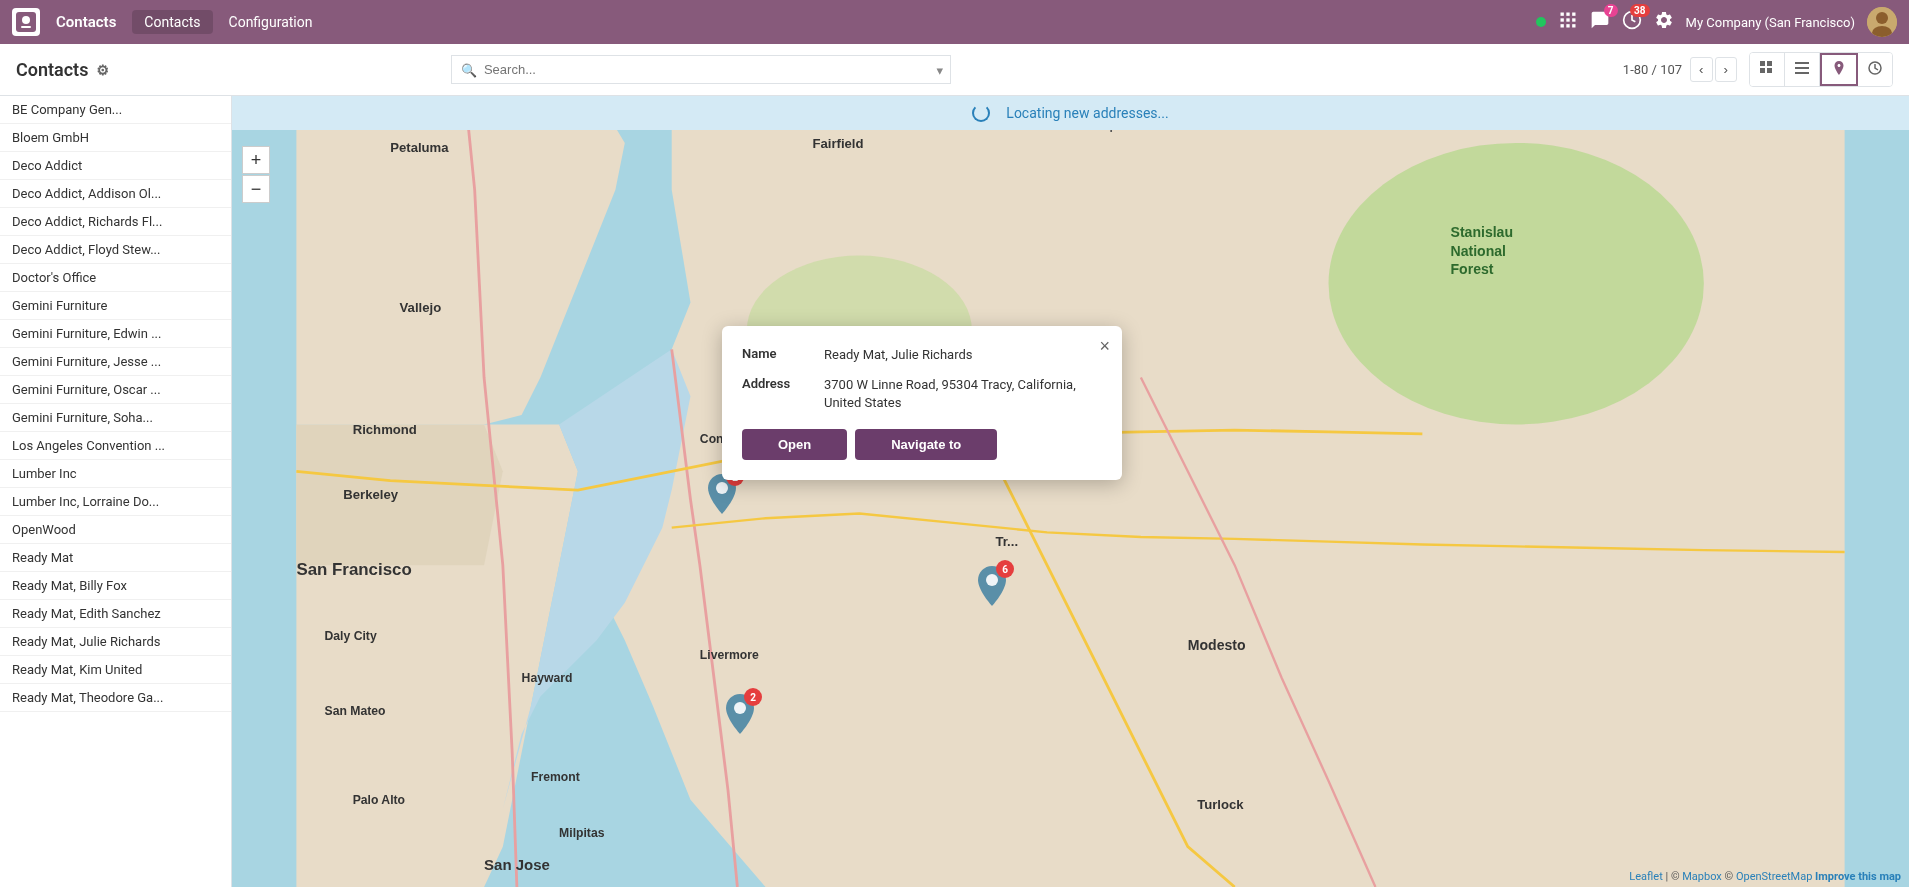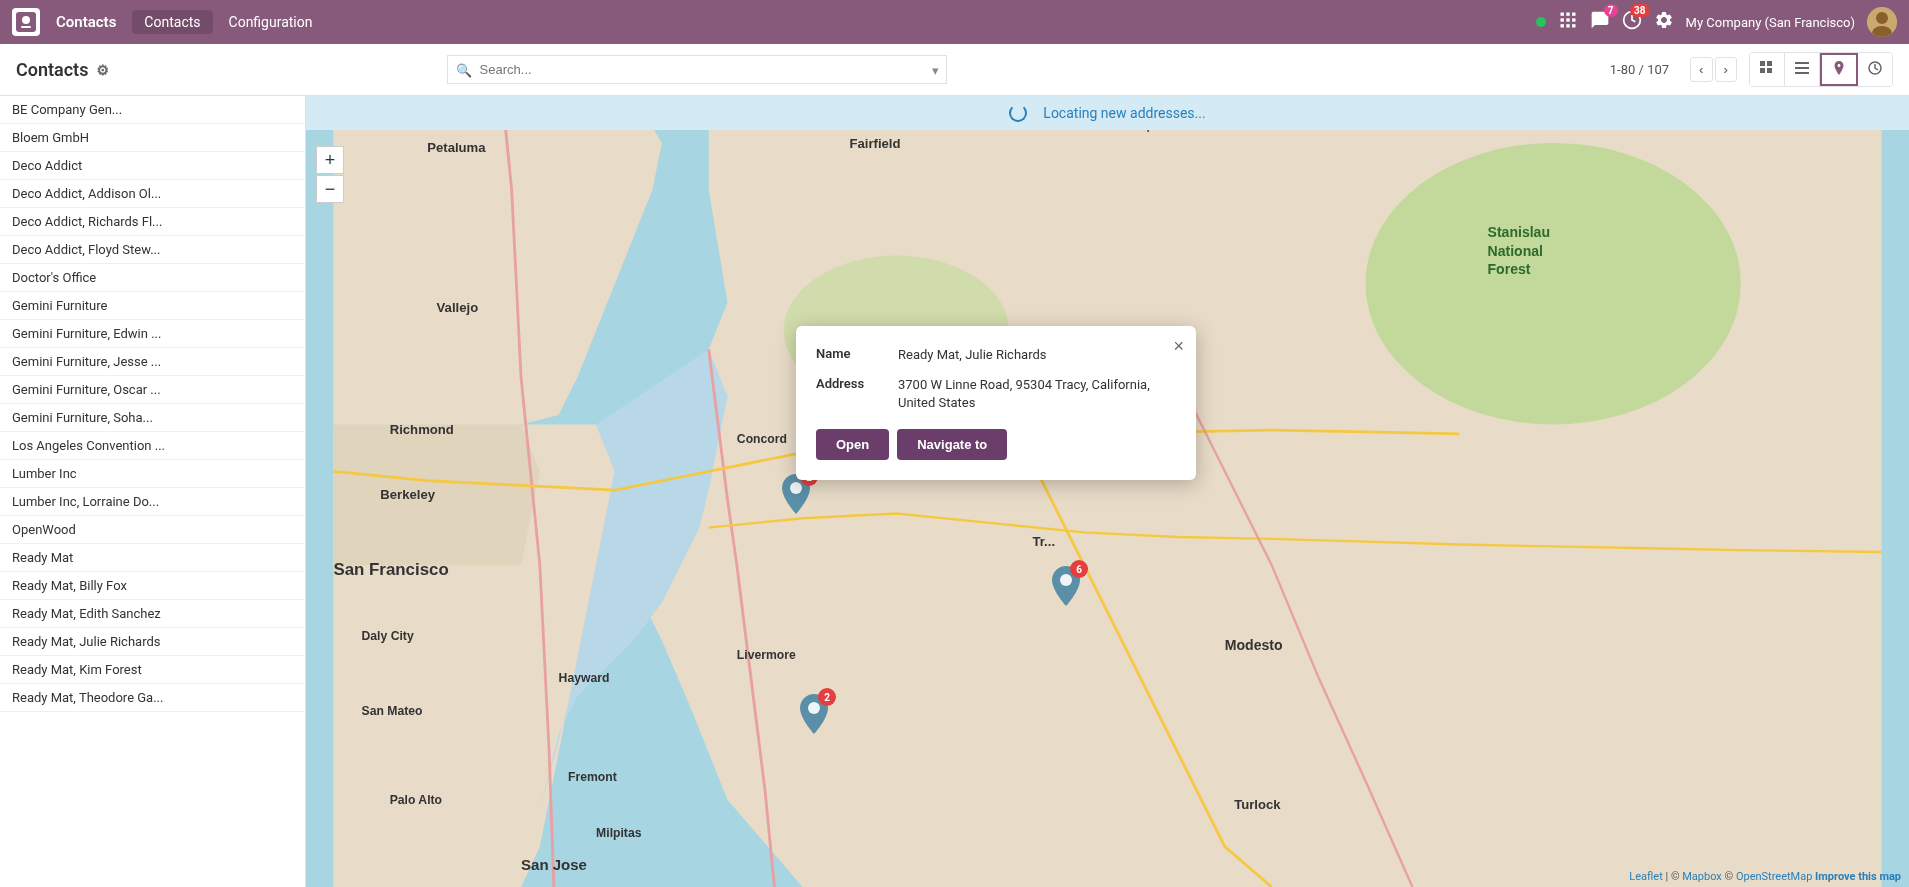--- a/index.html
+++ b/index.html
@@ -22,33 +22,33 @@
     .avatar { width: 30px; height: 30px; border-radius: 50%; background: #c9a96e; display: flex; align-items: center; justify-content: center; overflow: hidden; }
 
     
     .secondbar { display: flex; align-items: center; padding: 8px 16px; border-bottom: 1px solid #dee2e6; gap: 12px; height: 52px; }
     .page-title { font-size: 18px; font-weight: 600; color: #333; display: flex; align-items: center; gap: 8px; }
     .gear-icon { color: #666; cursor: pointer; font-size: 14px; }
     .search-container { flex: 1; max-width: 500px; margin: 0 auto; position: relative; }
     .search-input { width: 100%; padding: 6px 12px 6px 32px; border: 1px solid #dee2e6; border-radius: 0; font-size: 13px; color: #666; outline: none; }
     .search-icon { position: absolute; left: 10px; top: 50%; transform: translateY(-50%); color: #888; }
     .search-dropdown { position: absolute; right: 8px; top: 50%; transform: translateY(-50%); color: #888; cursor: pointer; }
-    .pagination { display: flex; align-items: center; gap: 21px; margin-left: auto; color: #555; font-size: 13px; }
+    .pagination { display: flex; align-items: center; gap: 8px; margin-left: auto; color: #555; font-size: 13px; }
     .pagination-nav { display: flex; gap: 2px; }
     .pagination-btn { border: 1px solid #dee2e6; background: #fff; padding: 4px 8px; cursor: pointer; border-radius: 3px; color: #555; }
     .view-buttons { display: flex; border: 1px solid #dee2e6; border-radius: 4px; overflow: hidden; }
     .view-btn { border: none; background: #fff; padding: 6px 10px; cursor: pointer; color: #555; border-right: 1px solid #dee2e6; font-size: 14px; }
     .view-btn:last-child { border-right: none; }
     .view-btn.active { background: #fff; border: 2px solid #875a7b; color: #875a7b; }
 
     
     .main { display: flex; height: calc(887px - 44px - 52px); }
 
     
-    .sidebar { width: 306px; border-right: 1px solid #dee2e6; overflow-y: auto; background: #fff; position: relative; }
+    .sidebar { width: 232px; border-right: 1px solid #dee2e6; overflow-y: auto; background: #fff; position: relative; }
     .sidebar::-webkit-scrollbar { width: 6px; }
     .sidebar::-webkit-scrollbar-thumb { background: #ccc; border-radius: 3px; }
     .contact-list { list-style: none; }
     .contact-item { padding: 6px 12px; cursor: pointer; color: #333; font-size: 13px; border-bottom: 1px solid #f0f0f0; white-space: nowrap; overflow: hidden; text-overflow: ellipsis; }
 
     
     .map-area { flex: 1; position: relative; overflow: hidden; }
     .map-loading { position: absolute; top: 0; left: 0; right: 0; background: #d4eaf5; padding: 8px; text-align: center; z-index: 10; display: flex; align-items: center; justify-content: center; gap: 16px; color: #2980b9; font-size: 14px; }
     .spinner { width: 18px; height: 18px; border: 2px solid #2980b9; border-top-color: transparent; border-radius: 50%; animation: spin 1s linear infinite; }
     @keyframes spin { to { transform: rotate(360deg); } }
@@ -63,21 +63,21 @@
     .map-controls { position: absolute; top: 50px; left: 10px; z-index: 20; display: flex; flex-direction: column; gap: 1px; }
     .map-ctrl-btn { width: 28px; height: 28px; background: #fff; border: 1px solid #ccc; display: flex; align-items: center; justify-content: center; cursor: pointer; font-size: 18px; color: #333; line-height: 1; }
 
     
     .map-popup { position: absolute; top: 230px; left: 490px; background: #fff; border-radius: 6px; box-shadow: 0 4px 20px rgba(0,0,0,0.25); width: 400px; z-index: 30; padding: 20px; }
     .popup-close { position: absolute; top: 10px; right: 12px; cursor: pointer; font-size: 18px; color: #666; border: none; background: none; }
     .popup-row { display: flex; margin-bottom: 12px; gap: 12px; }
     .popup-label { font-weight: 600; color: #333; min-width: 70px; font-size: 13px; }
     .popup-value { color: #333; font-size: 13px; line-height: 1.4; }
     .popup-actions { display: flex; gap: 8px; margin-top: 16px; }
-    .popup-btn { padding: 8px 20px; border: none; border-radius: 4px; cursor: pointer; font-size: 13px; font-weight: 600; background: #6b3d6b; color: #fff; }
+    .popup-btn { padding: 8px 36px; border: none; border-radius: 4px; cursor: pointer; font-size: 13px; font-weight: 600; background: #6b3d6b; color: #fff; }
 
     
     .map-attribution { position: absolute; bottom: 4px; right: 8px; font-size: 11px; color: #555; z-index: 20; }
     .map-attribution a { color: #2980b9; text-decoration: none; }
     .map-attribution a.bold { font-weight: 700; }
 
     
     .map-pin { position: absolute; cursor: pointer; transform: translate(-50%, -100%); z-index: 15; }
     .pin-icon { width: 32px; height: 40px; position: relative; }
     .pin-svg { width: 32px; height: 40px; }
@@ -207,21 +207,21 @@
         <li class="contact-item">Gemini Furniture, Oscar ...</li>
         <li class="contact-item">Gemini Furniture, Soha...</li>
         <li class="contact-item">Los Angeles Convention ...</li>
         <li class="contact-item">Lumber Inc</li>
         <li class="contact-item">Lumber Inc, Lorraine Do...</li>
         <li class="contact-item">OpenWood</li>
         <li class="contact-item">Ready Mat</li>
         <li class="contact-item">Ready Mat, Billy Fox</li>
         <li class="contact-item">Ready Mat, Edith Sanchez</li>
         <li class="contact-item">Ready Mat, Julie Richards</li>
-        <li class="contact-item">Ready Mat, Kim Forest</li>
+        <li class="contact-item">Ready Mat, Kim United</li>
         <li class="contact-item">Ready Mat, Theodore Ga...</li>
       </ul>
   </div>
 
   <div class="map-area">
 
     <div class="map-loading">
       <div class="spinner"></div>
       <span>Locating new addresses...</span>
     </div>

